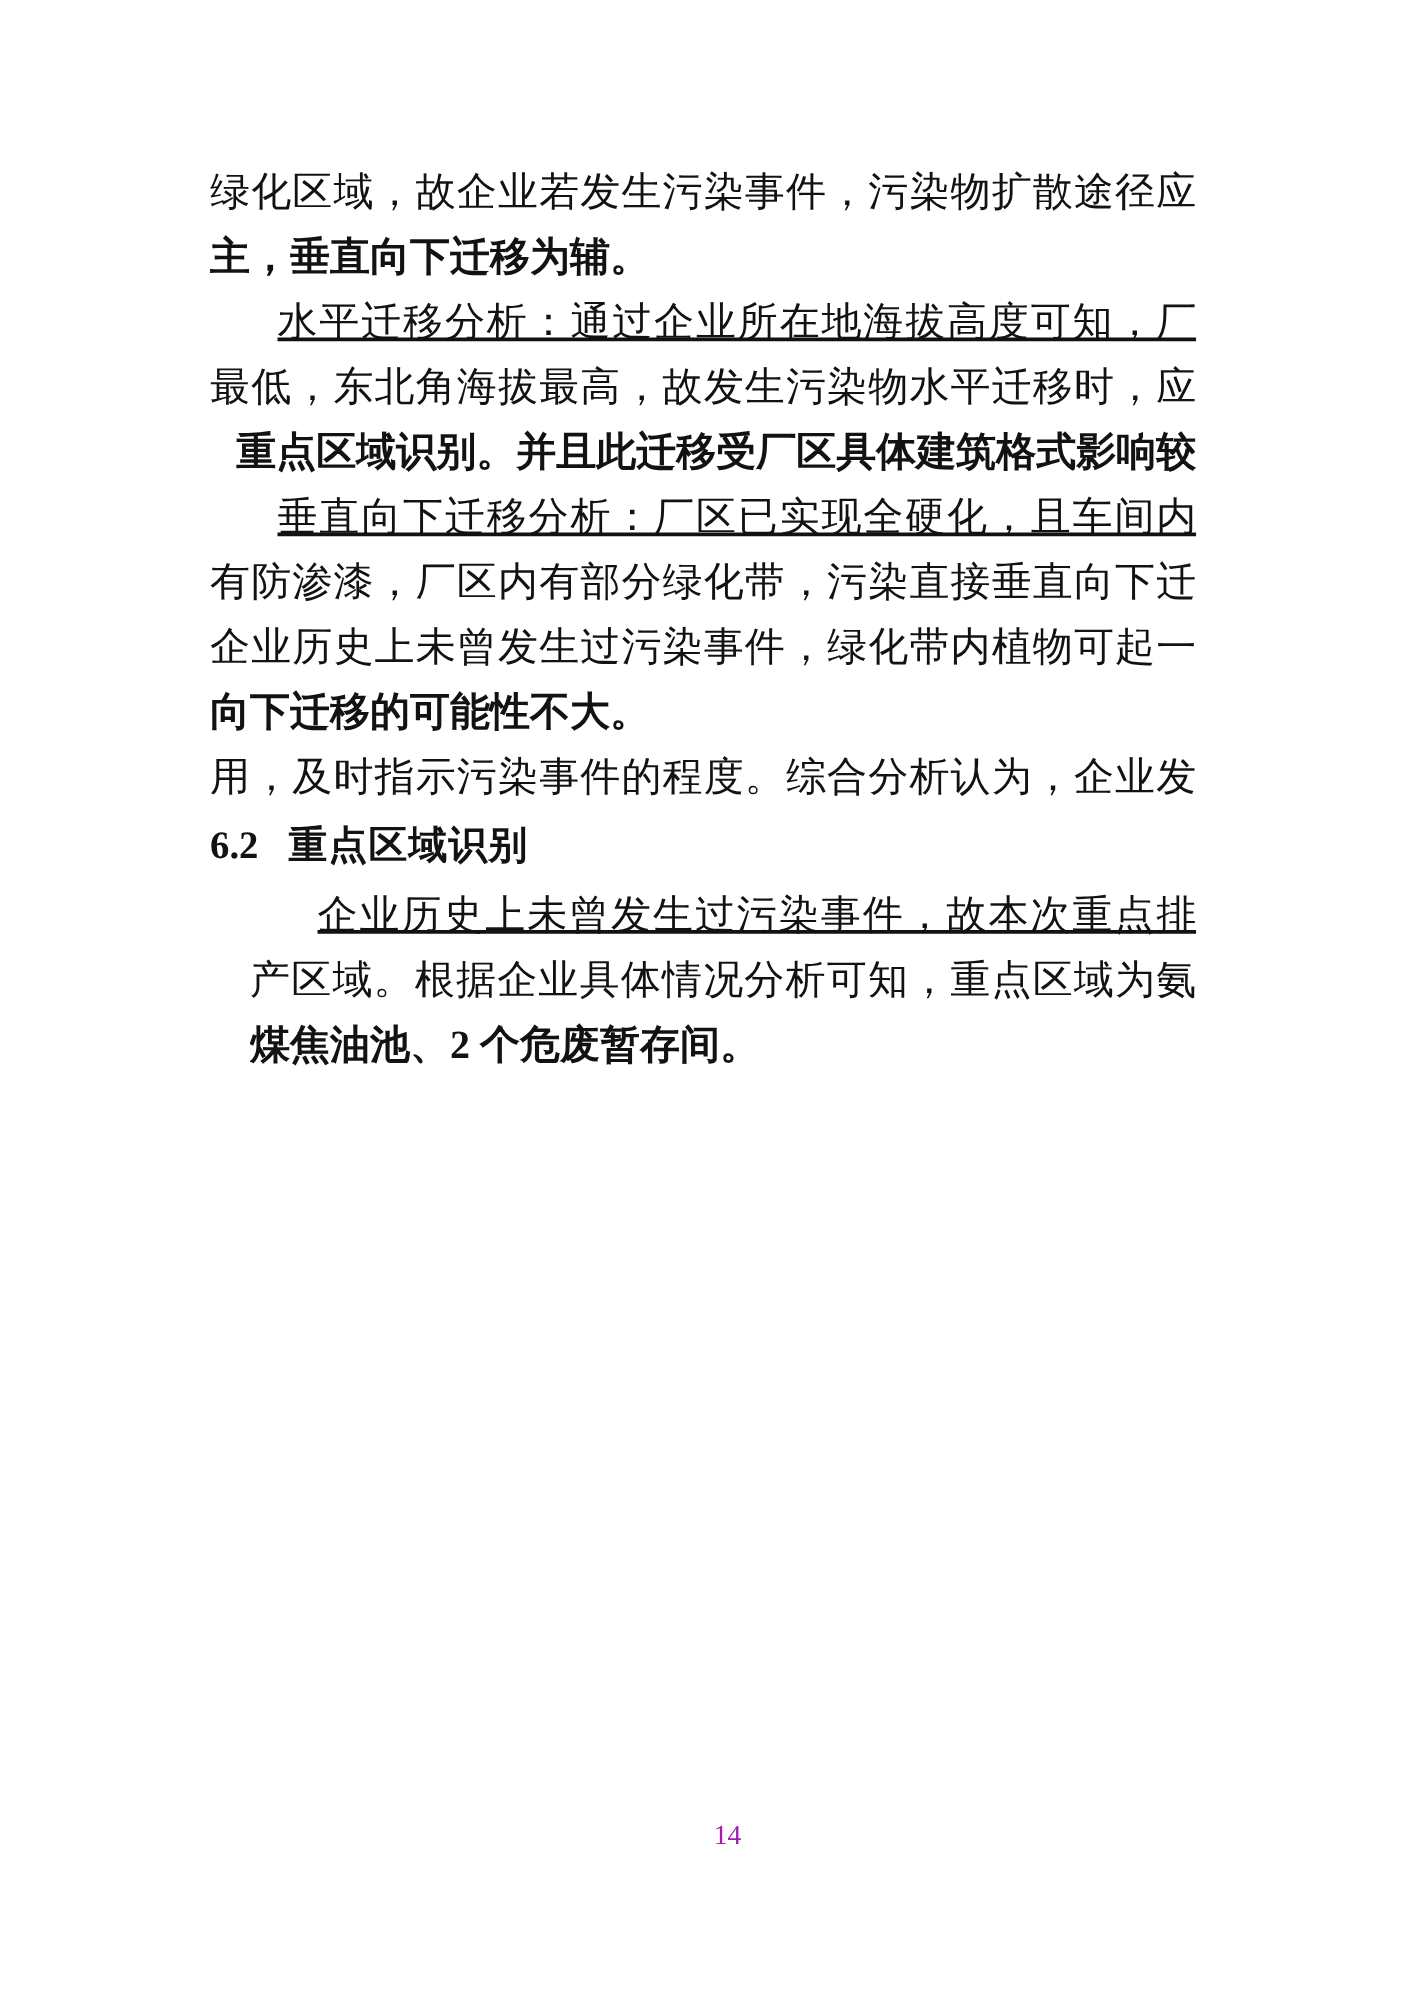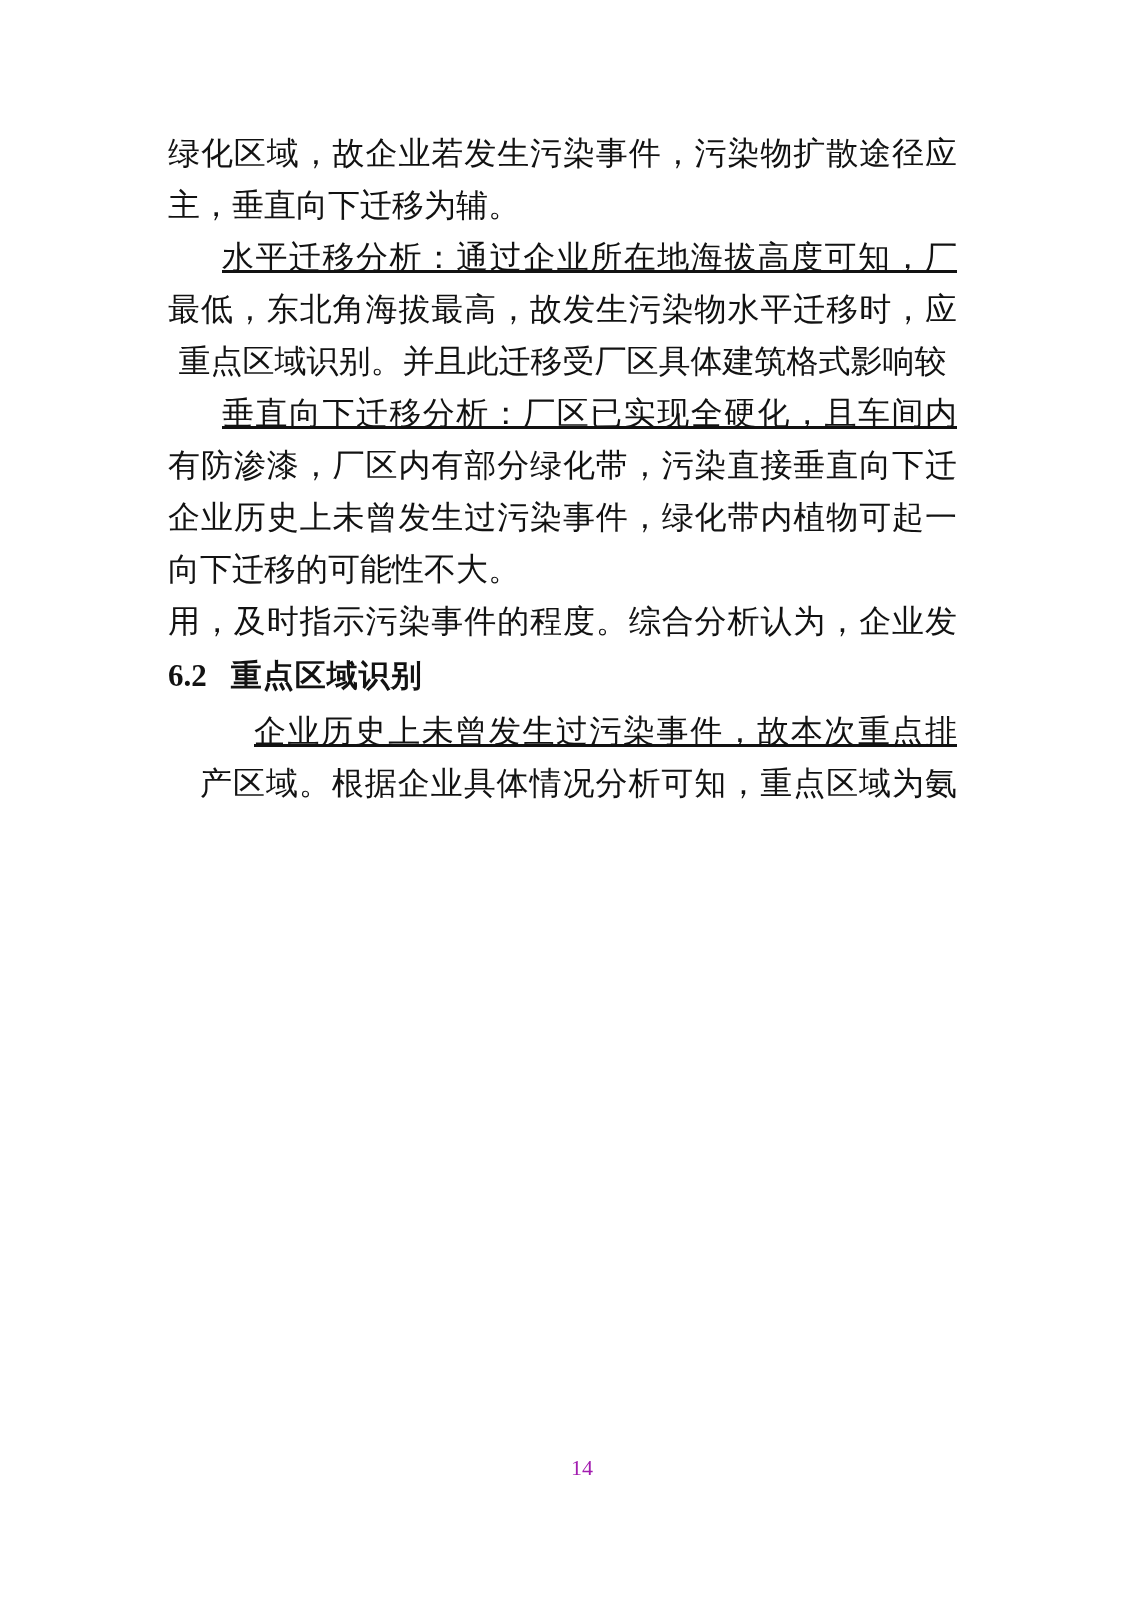--- a/index.html
+++ b/index.html
@@ -31,22 +31,23 @@
     height: 52px;
     word-break: break-all;
     overflow: hidden;
   }
   .j {
     text-align: justify;
     text-align-last: justify;
     text-justify: inter-character;
   }
   .l {
-    text-align: center;
+    text-align: right;
     text-align-last: left;
+    font-weight: bold;
   }
   .indent {
     text-indent: 54px;
     text-decoration: underline;
   }
   .section-heading {
     margin-top: 6px;
     height: 46px;
     line-height: 46px;
     font-size: 31px;
@@ -95,18 +96,19 @@
       <div class="line j">用，及时指示污染事件的程度。综合分析认为，企业发生污染物垂直</div>
     </div>
 
     <div class="section-heading">
       <span class="hnum">6.2</span><span>重点区域识别</span>
     </div>
 
     <div class="para4-gap">
       <div class="line j indent">企业历史上未曾发生过污染事件，故本次重点排查区域为全部在</div>
       <div class="line j">产区域。根据企业具体情况分析可知，重点区域为氨贮存区域、2 个</div>
+      <div class="line l">煤焦油池、2 个危废暂存间。</div>
     </div>
 
   </div>
 
   <div class="page-number">14</div>
 </div>
 
 </body></html>

